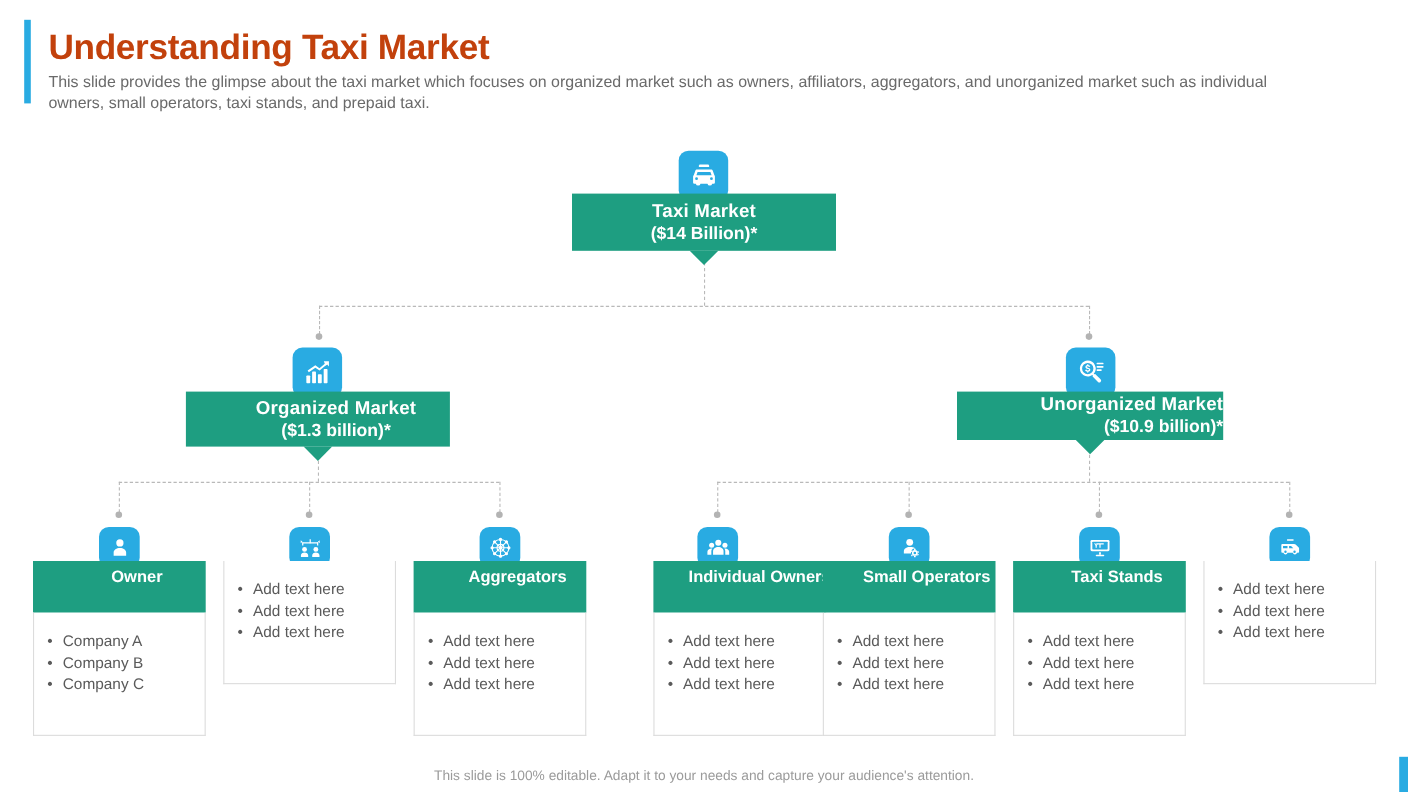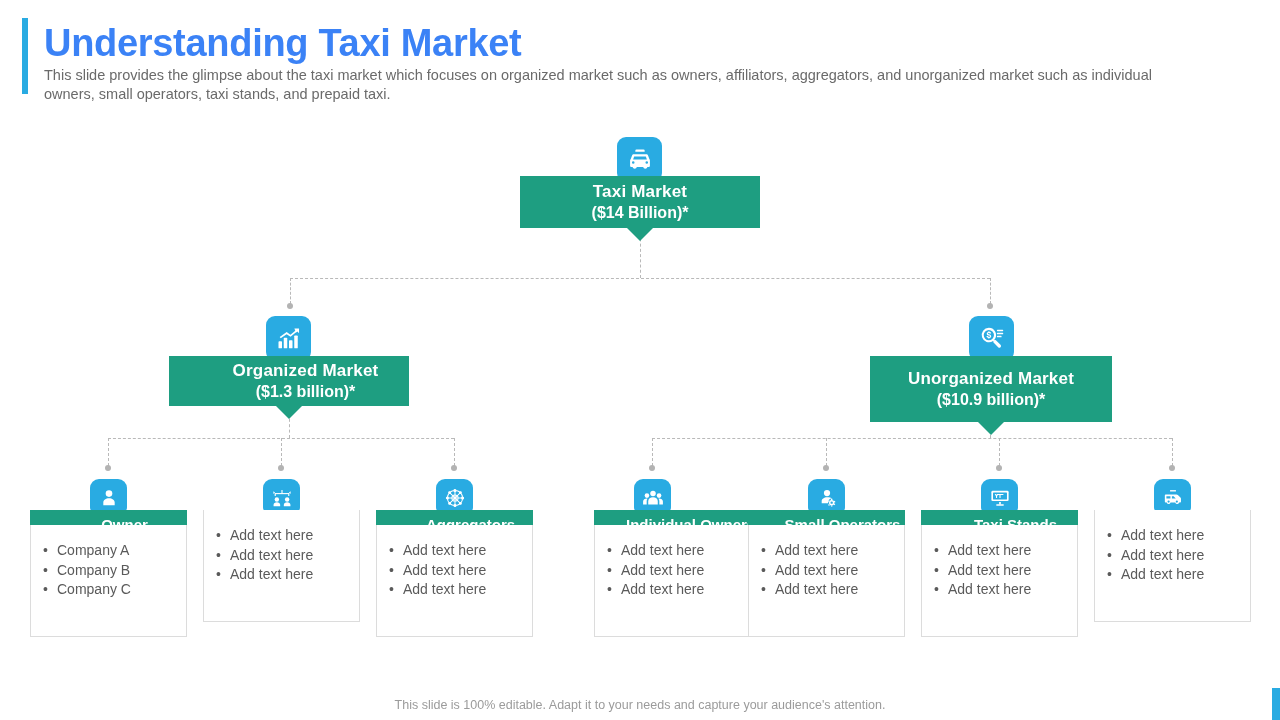--- a/index.html
+++ b/index.html
@@ -11,21 +11,21 @@
   }
   .slide { position: relative; width: 1280px; height: 720px; background: #fff; }
 
   
   .title-accent {
     position: absolute; left: 22px; top: 18px;
     width: 6px; height: 76px; background: #29ABE2;
   }
   .page-title {
     position: absolute; left: 44px; top: 20px;
-    font-size: 38px; font-weight: bold; color: #3b82f6;
+    font-size: 32px; font-weight: bold; color: #c2410c;
     letter-spacing: -0.3px; line-height: 46px;
     white-space: nowrap;
   }
   .page-subtitle {
     position: absolute; left: 44px; top: 66px;
     width: 1150px;
     font-size: 14.5px; color: #6a6a6a; line-height: 19px;
   }
 
   
@@ -63,21 +63,21 @@
   .dot {
     position: absolute; width: 6px; height: 6px; border-radius: 50%;
     background: #b3b3b3;
   }
 
   
   .card { position: absolute; }
   .card-head {
     background: #1e9e81; color: #fff;
     font-size: 15px; font-weight: bold;
-    text-align: center; line-height: 30px; height: 15px;
+    text-align: center; line-height: 30px; height: 47px;
     white-space: nowrap; overflow: hidden; padding-left: 32px;
   }
   .card-body {
     background: #fff;
     border: 1px solid #dcdcdc; border-top: none;
     height: 112px;
     padding: 16px 0 0 0;
   }
   .card-body ul { list-style: none; }
   .card-body li {
@@ -162,21 +162,21 @@
 
   <div class="badge" style="left:969px; top:316px; width:45px; height:45px;">
     <svg width="28" height="28" viewBox="0 0 24 24" fill="#ffffff" aria-hidden="true">
       <path d="M9.3 2.4a6.2 6.2 0 1 0 3.6 11.3l.4.4-.2.7 4.2 4.2a1.4 1.4 0 0 0 2-2l-4.2-4.2-.7.2-.4-.4A6.2 6.2 0 0 0 9.3 2.4zm0 1.8a4.4 4.4 0 1 1 0 8.8 4.4 4.4 0 0 1 0-8.8z"></path>
       <path d="M9 5.1h.7v.7c.8.1 1.4.5 1.6 1.2l-1 .4c-.2-.4-.5-.6-1-.6s-.8.2-.8.5.2.4.9.6c1.2.3 1.9.7 1.9 1.7 0 .8-.5 1.3-1.6 1.5v.7H9v-.7c-.9-.1-1.5-.6-1.8-1.4l1.1-.4c.2.5.6.8 1.1.8s.9-.2.9-.5-.3-.5-1-.6c-1.1-.3-1.8-.7-1.8-1.6 0-.8.5-1.3 1.5-1.5z"></path>
       <rect x="16.2" y="4" width="5.4" height="1.3" rx="0.5"></rect>
       <rect x="16.2" y="6.6" width="5.4" height="1.3" rx="0.5"></rect>
       <rect x="16.2" y="9.2" width="4" height="1.3" rx="0.5"></rect>
     </svg>
   </div>
-  <div class="node" style="left:870px; top:356px; width:242px; height:66px;">
+  <div class="node" style="left:870px; top:356px; width:242px; height:44px;text-align:right;">
     <div class="l1">Unorganized Market</div>
     <div class="l2">($10.9 billion)*</div>
   </div>
 
   <div class="badge" style="left:90px; top:479px; width:37px; height:37px;">
     <svg width="22" height="22" viewBox="0 0 24 24" fill="#ffffff" aria-hidden="true">
       <circle cx="12" cy="7.2" r="3.6"></circle>
       <path d="M12 12.2c-3.4 0-6.2 2-6.2 4.5V20h12.4v-3.3c0-2.5-2.8-4.5-6.2-4.5z"></path>
     </svg>
   </div>

